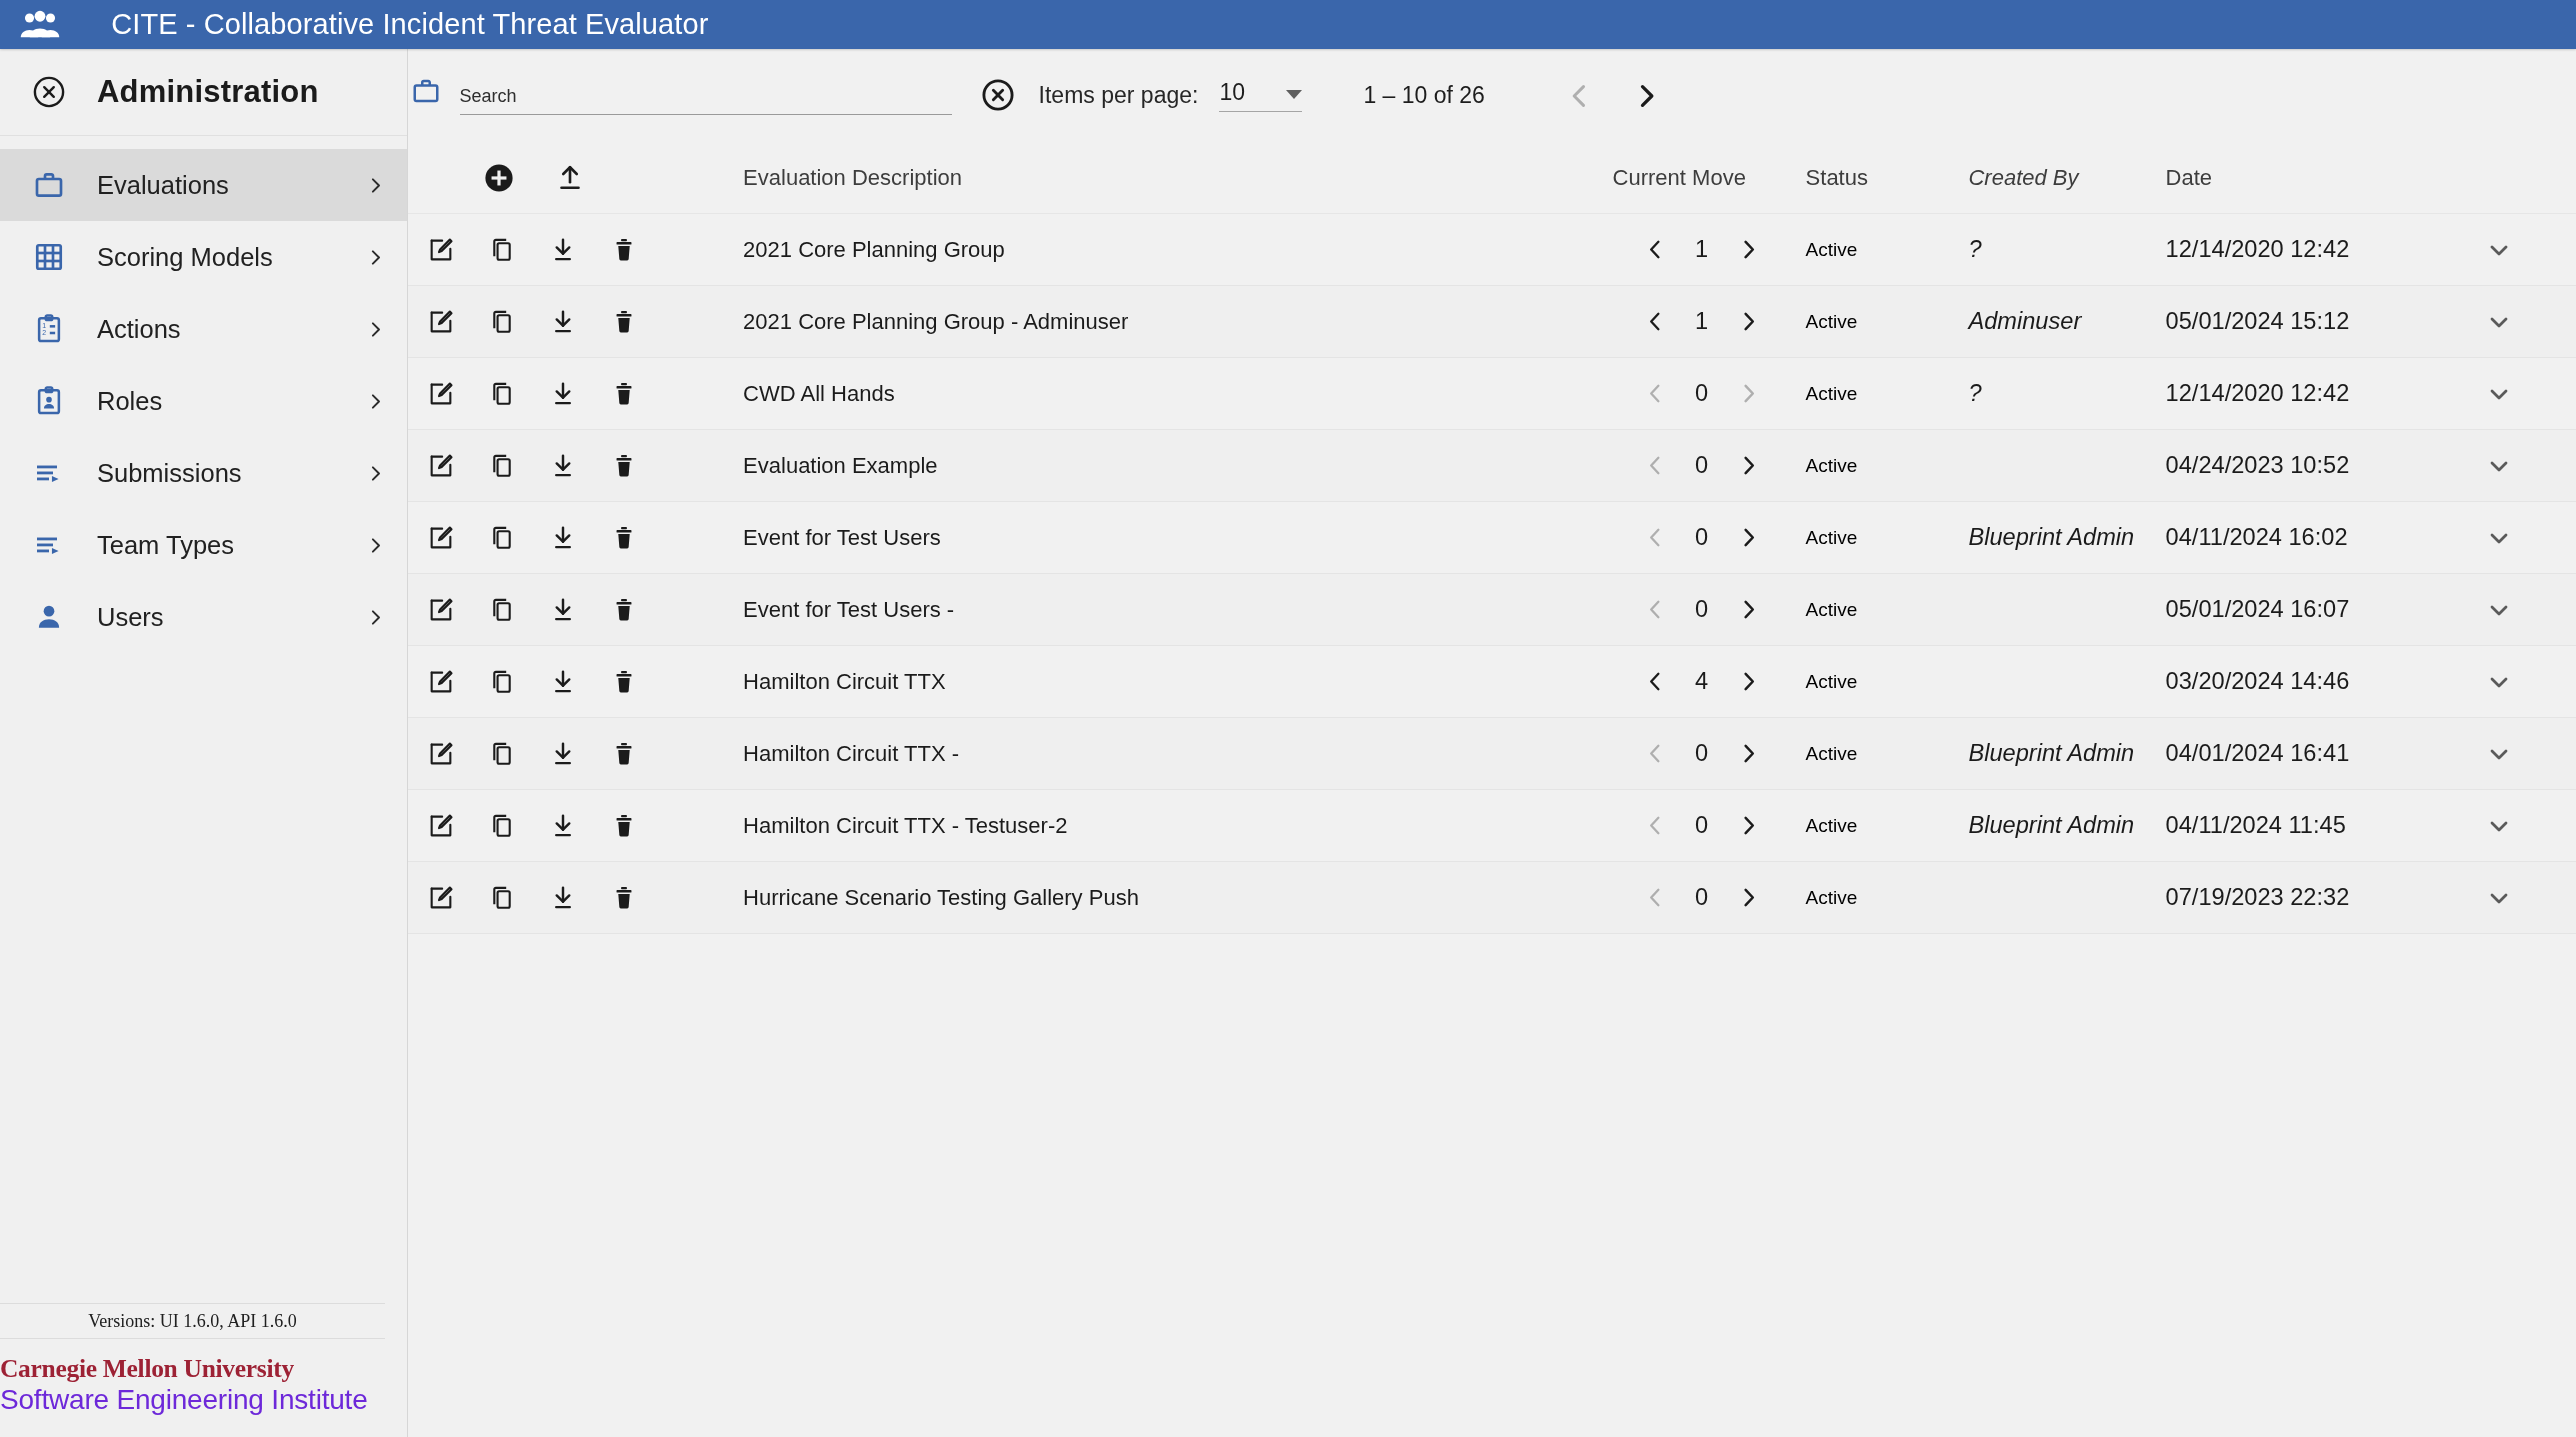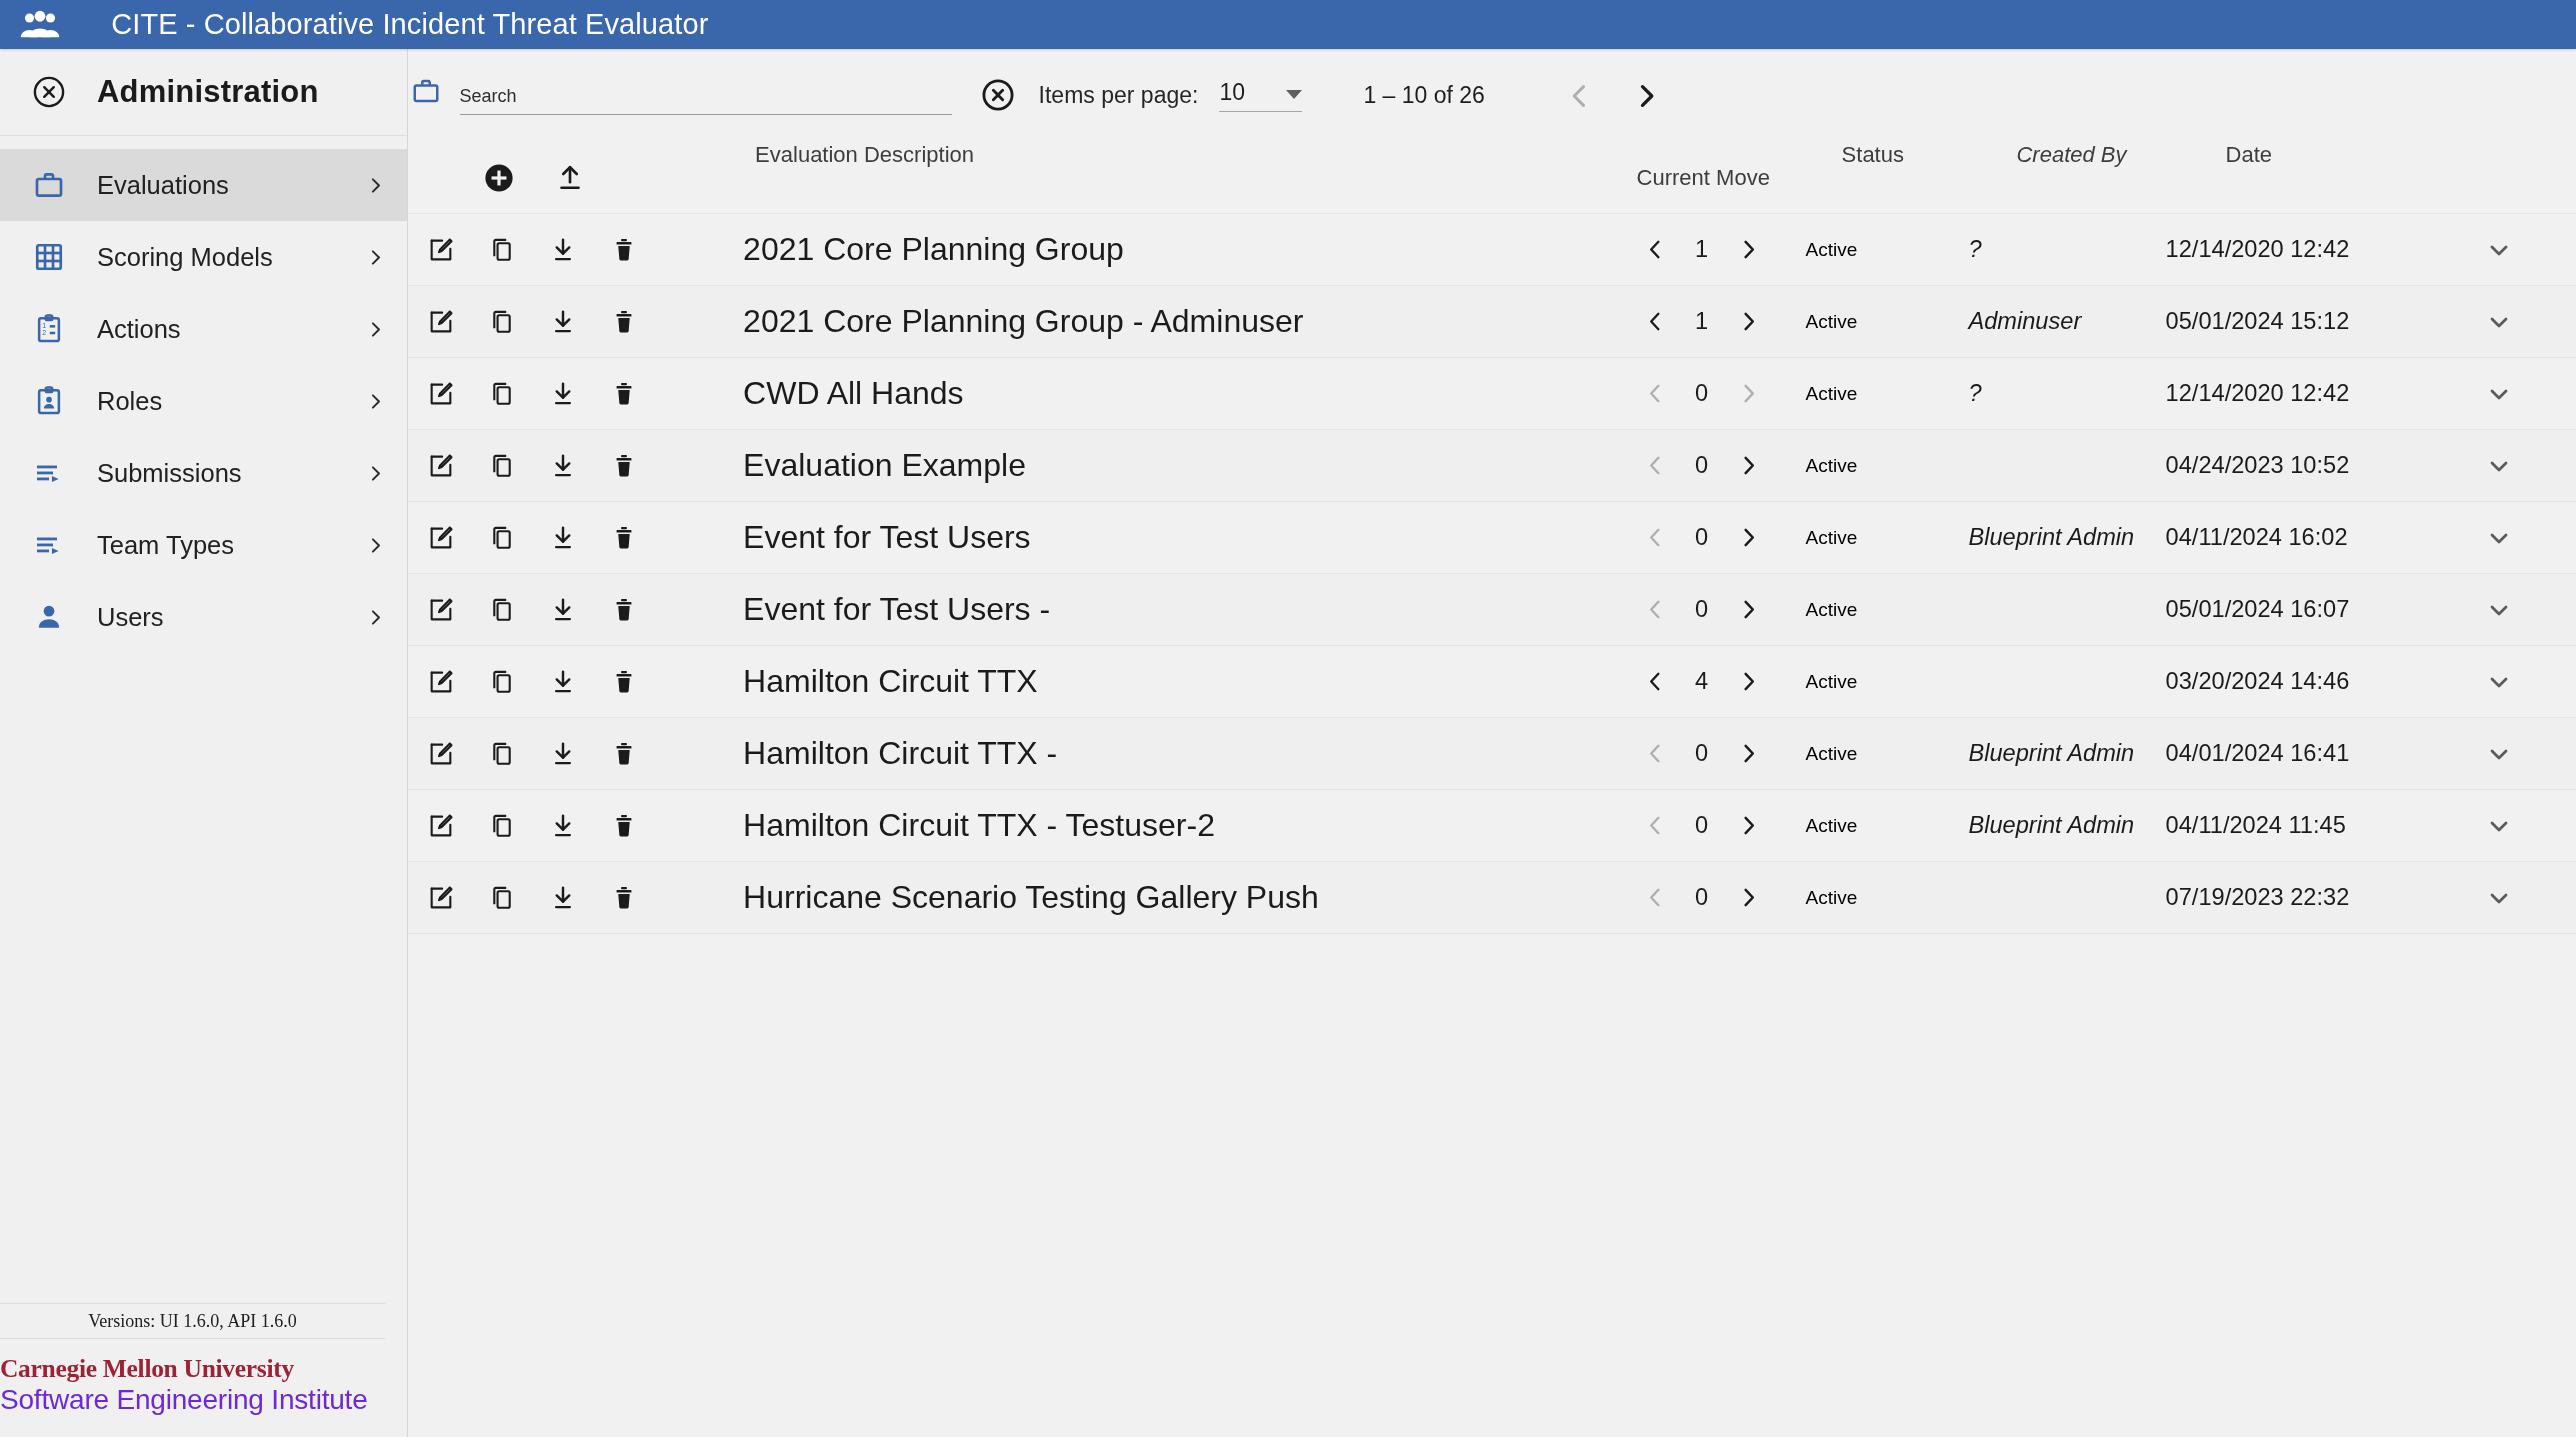--- a/index.html
+++ b/index.html
@@ -153,41 +153,40 @@
     width: 66px; height: 66px;
     display: flex; align-items: center; justify-content: center;
     cursor: pointer;
   }
   .page-btn.prev { margin-left: 62px; }
 
   
   #table { width: 100%; }
   .thead {
     height: 72px;
-    display: flex; 
+    display: flex; align-items: center;
     padding: 0 24.6px;
     border-bottom: 0.9px solid #e6e6e6;
-    gap: 12px;
   }
   .row {
     height: 72px;
     display: flex; align-items: center;
     padding: 0 24.6px;
     border-bottom: 0.9px solid #e4e4e4;
     background: #f1f1f1;
   }
   .row.alt { background: #efefef; }
 
   .c-actions { flex: 0 0 323px; display: flex; align-items: center; gap: 0; }
   .c-actions .act {
     width: 61px; height: 61px;
     display: flex; align-items: center; justify-content: center;
     cursor: pointer;
   }
-  .c-desc { flex: 0 0 879px; font-size: 32px; color: #1b1b1b; padding-left: 9.5px; white-space: nowrap; overflow: hidden; }
+  .c-desc { flex: 0 0 879px; font-size: 22px; color: #1b1b1b; padding-left: 9.5px; white-space: nowrap; overflow: hidden; }
   .c-move { flex: 0 0 178px; display: flex; align-items: center; justify-content: center; gap: 0; }
   .c-move .mv-btn { width: 51px; height: 51px; display:flex; align-items:center; justify-content:center; cursor:pointer; }
   .c-move .mv-num { width: 42px; text-align: center; font-size: 23.6px; color: #1b1b1b; }
   .c-status { flex: 0 0 176px; font-size: 19px; color: #000000; padding-left: 15px; }
   .c-created { flex: 0 0 176px; font-size: 23.6px; color: #1b1b1b; padding-left: 1.9px; white-space: nowrap; font-style: italic; }
   .c-date { flex: 1 1 auto; font-size: 23.6px; color: #1b1b1b; padding-left: 23px; white-space: nowrap; }
   .c-expand { flex: 0 0 104px; display:flex; align-items:center; justify-content:center; cursor:pointer; }
   .thead .c-desc { font-size: 22px; color: #3d3d3d; }
   .thead .c-move { justify-content: flex-start; padding-left: 0; font-size: 22px; color:#3d3d3d; }
   .thead .c-status, .thead .c-created, .thead .c-date { font-size: 22px; color: #3d3d3d; }

